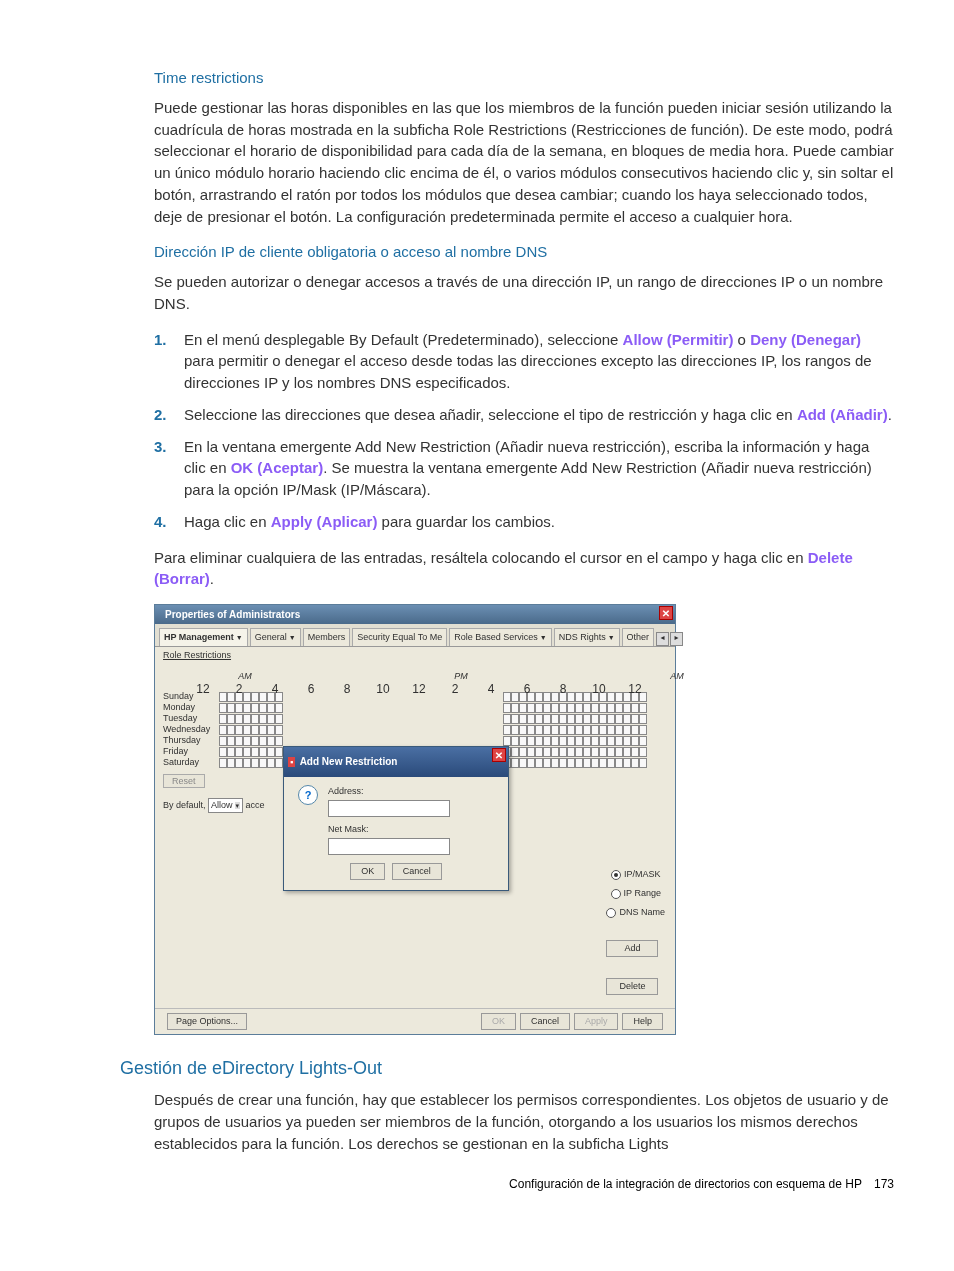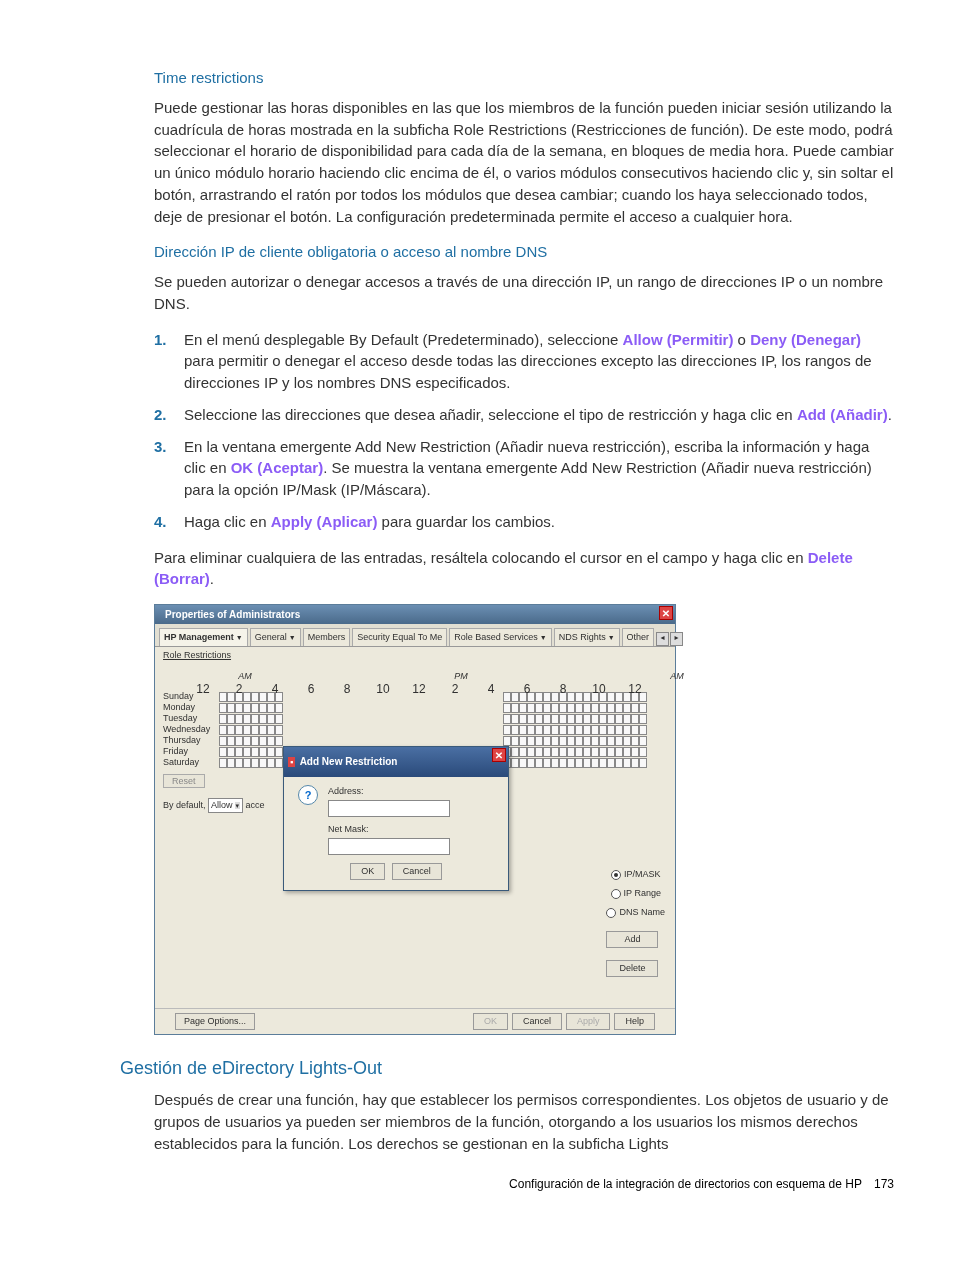--- a/index.html
+++ b/index.html
@@ -240,21 +240,21 @@
     background: #333;
     border-radius: 50%;
   }
   .side-btn {
     width: 50px;
     padding: 1px 0;
     font-size: 9px;
     border: 1px solid #999;
     background: #e8e5d8;
     text-align: center;
-    margin-top: 12px;
+    margin-top: 21px;
     cursor: pointer;
   }
 
   
   .popup {
     position: absolute;
     left: 128px;
     top: 78px;
     width: 224px;
     border: 1px solid #3a5a7a;
@@ -310,21 +310,21 @@
     border: 1px solid #999;
     background: #e8e5d8;
     font-size: 9px;
     margin: 0 2px;
     cursor: pointer;
   }
 
   
   .bottom-bar {
     border-top: 1px solid #bbb;
-    padding: 4px 20px;
+    padding: 4px 12px;
     display: flex;
     align-items: center;
     background: #ece9dc;
   }
   .po-btn {
     padding: 1px 8px;
     border: 1px solid #999;
     background: #e8e5d8;
     font-size: 9px;
     cursor: pointer;

